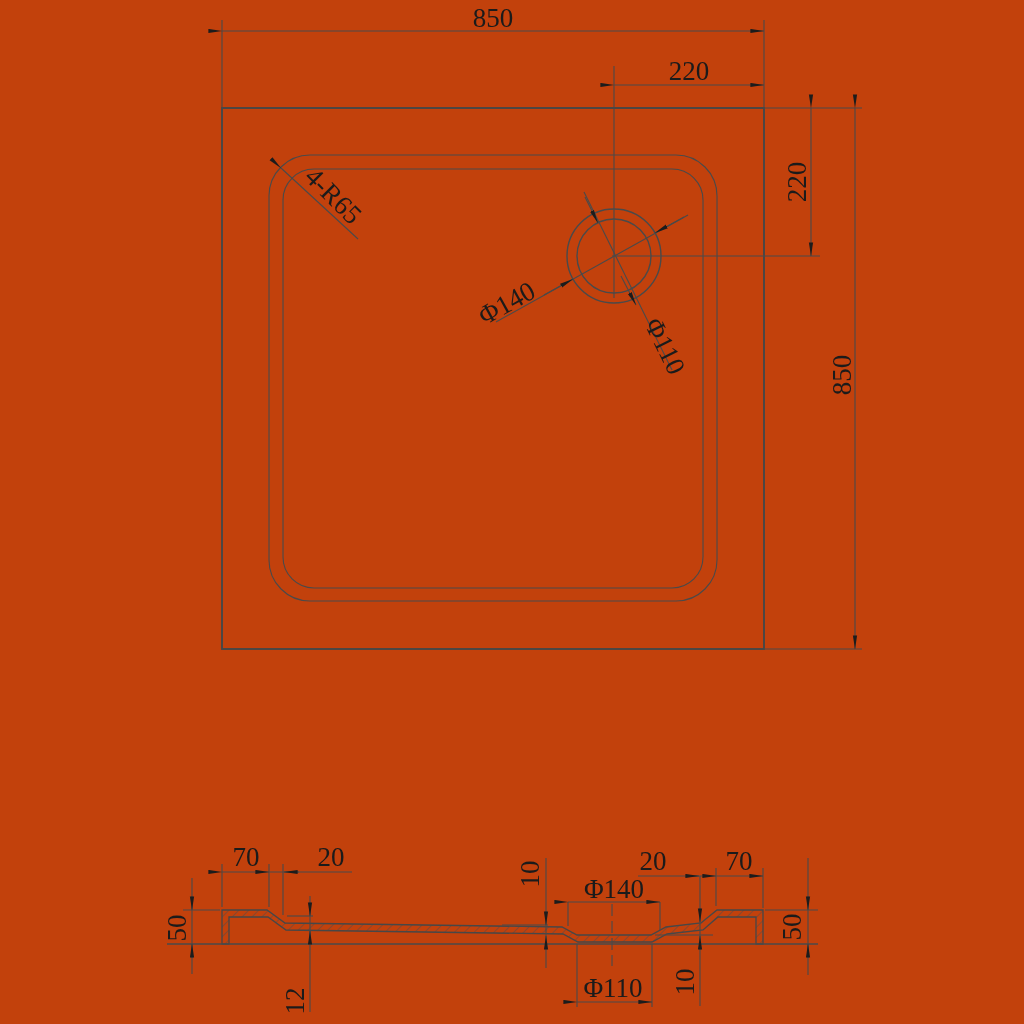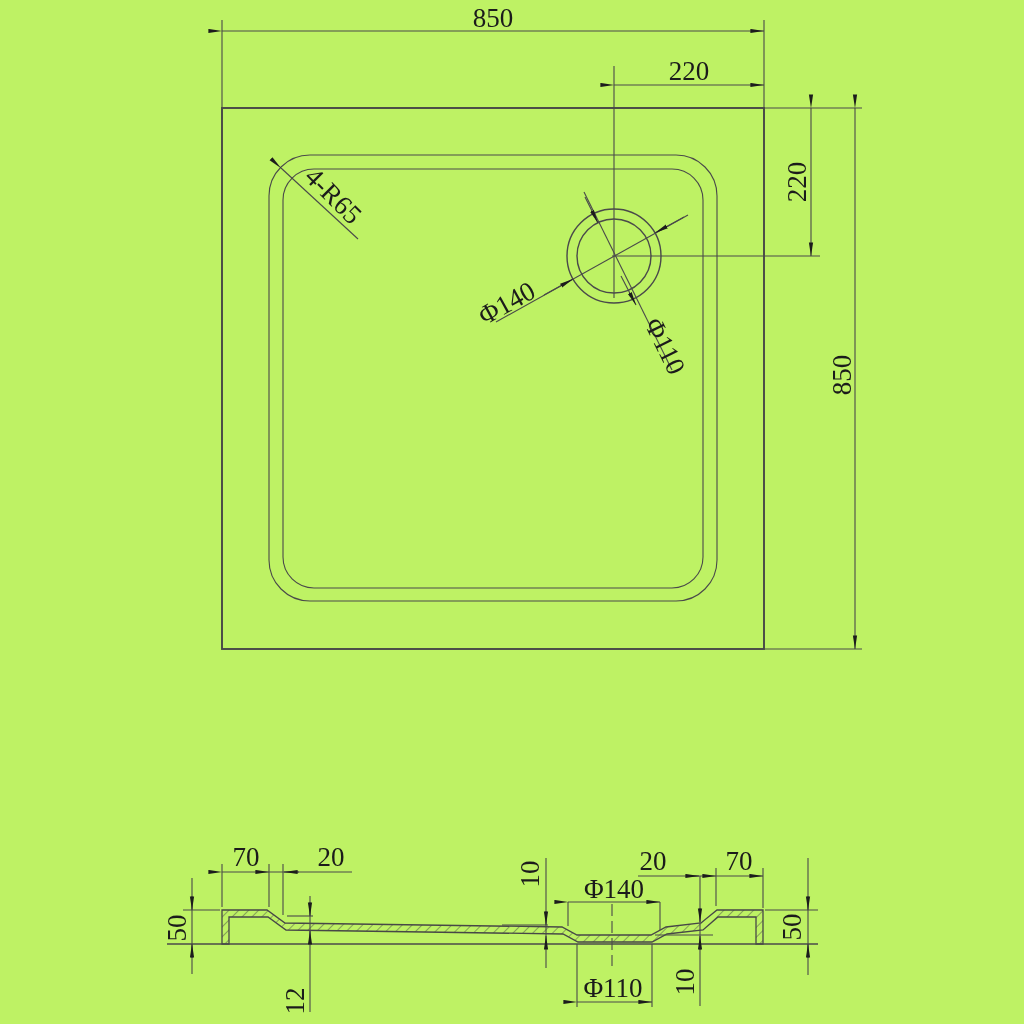--- a/index.html
+++ b/index.html
@@ -1,16 +1,16 @@
 <!DOCTYPE html>
 <html><head>
 <meta charset="utf-8">
 <style>
   html,body{margin:0;padding:0;background:#ffffff;}
-  .stage{width:1024px;height:1024px;background:#bef264;position:relative;overflow:hidden;}
+  .stage{width:1024px;height:1024px;background:#c2410c;position:relative;overflow:hidden;}
   svg{display:block;}
   text{font-family:"Liberation Serif","DejaVu Serif",serif;font-size:27px;fill:#1b1b1b;}
   .thin{stroke:#4a4a4a;stroke-width:1.1;fill:none;}
   .med{stroke:#4a4a4a;stroke-width:1.4;fill:none;}
   .bold{stroke:#474747;stroke-width:1.9;fill:none;}
 </style>
 </head>
 <body>
 
 <div class="stage">

